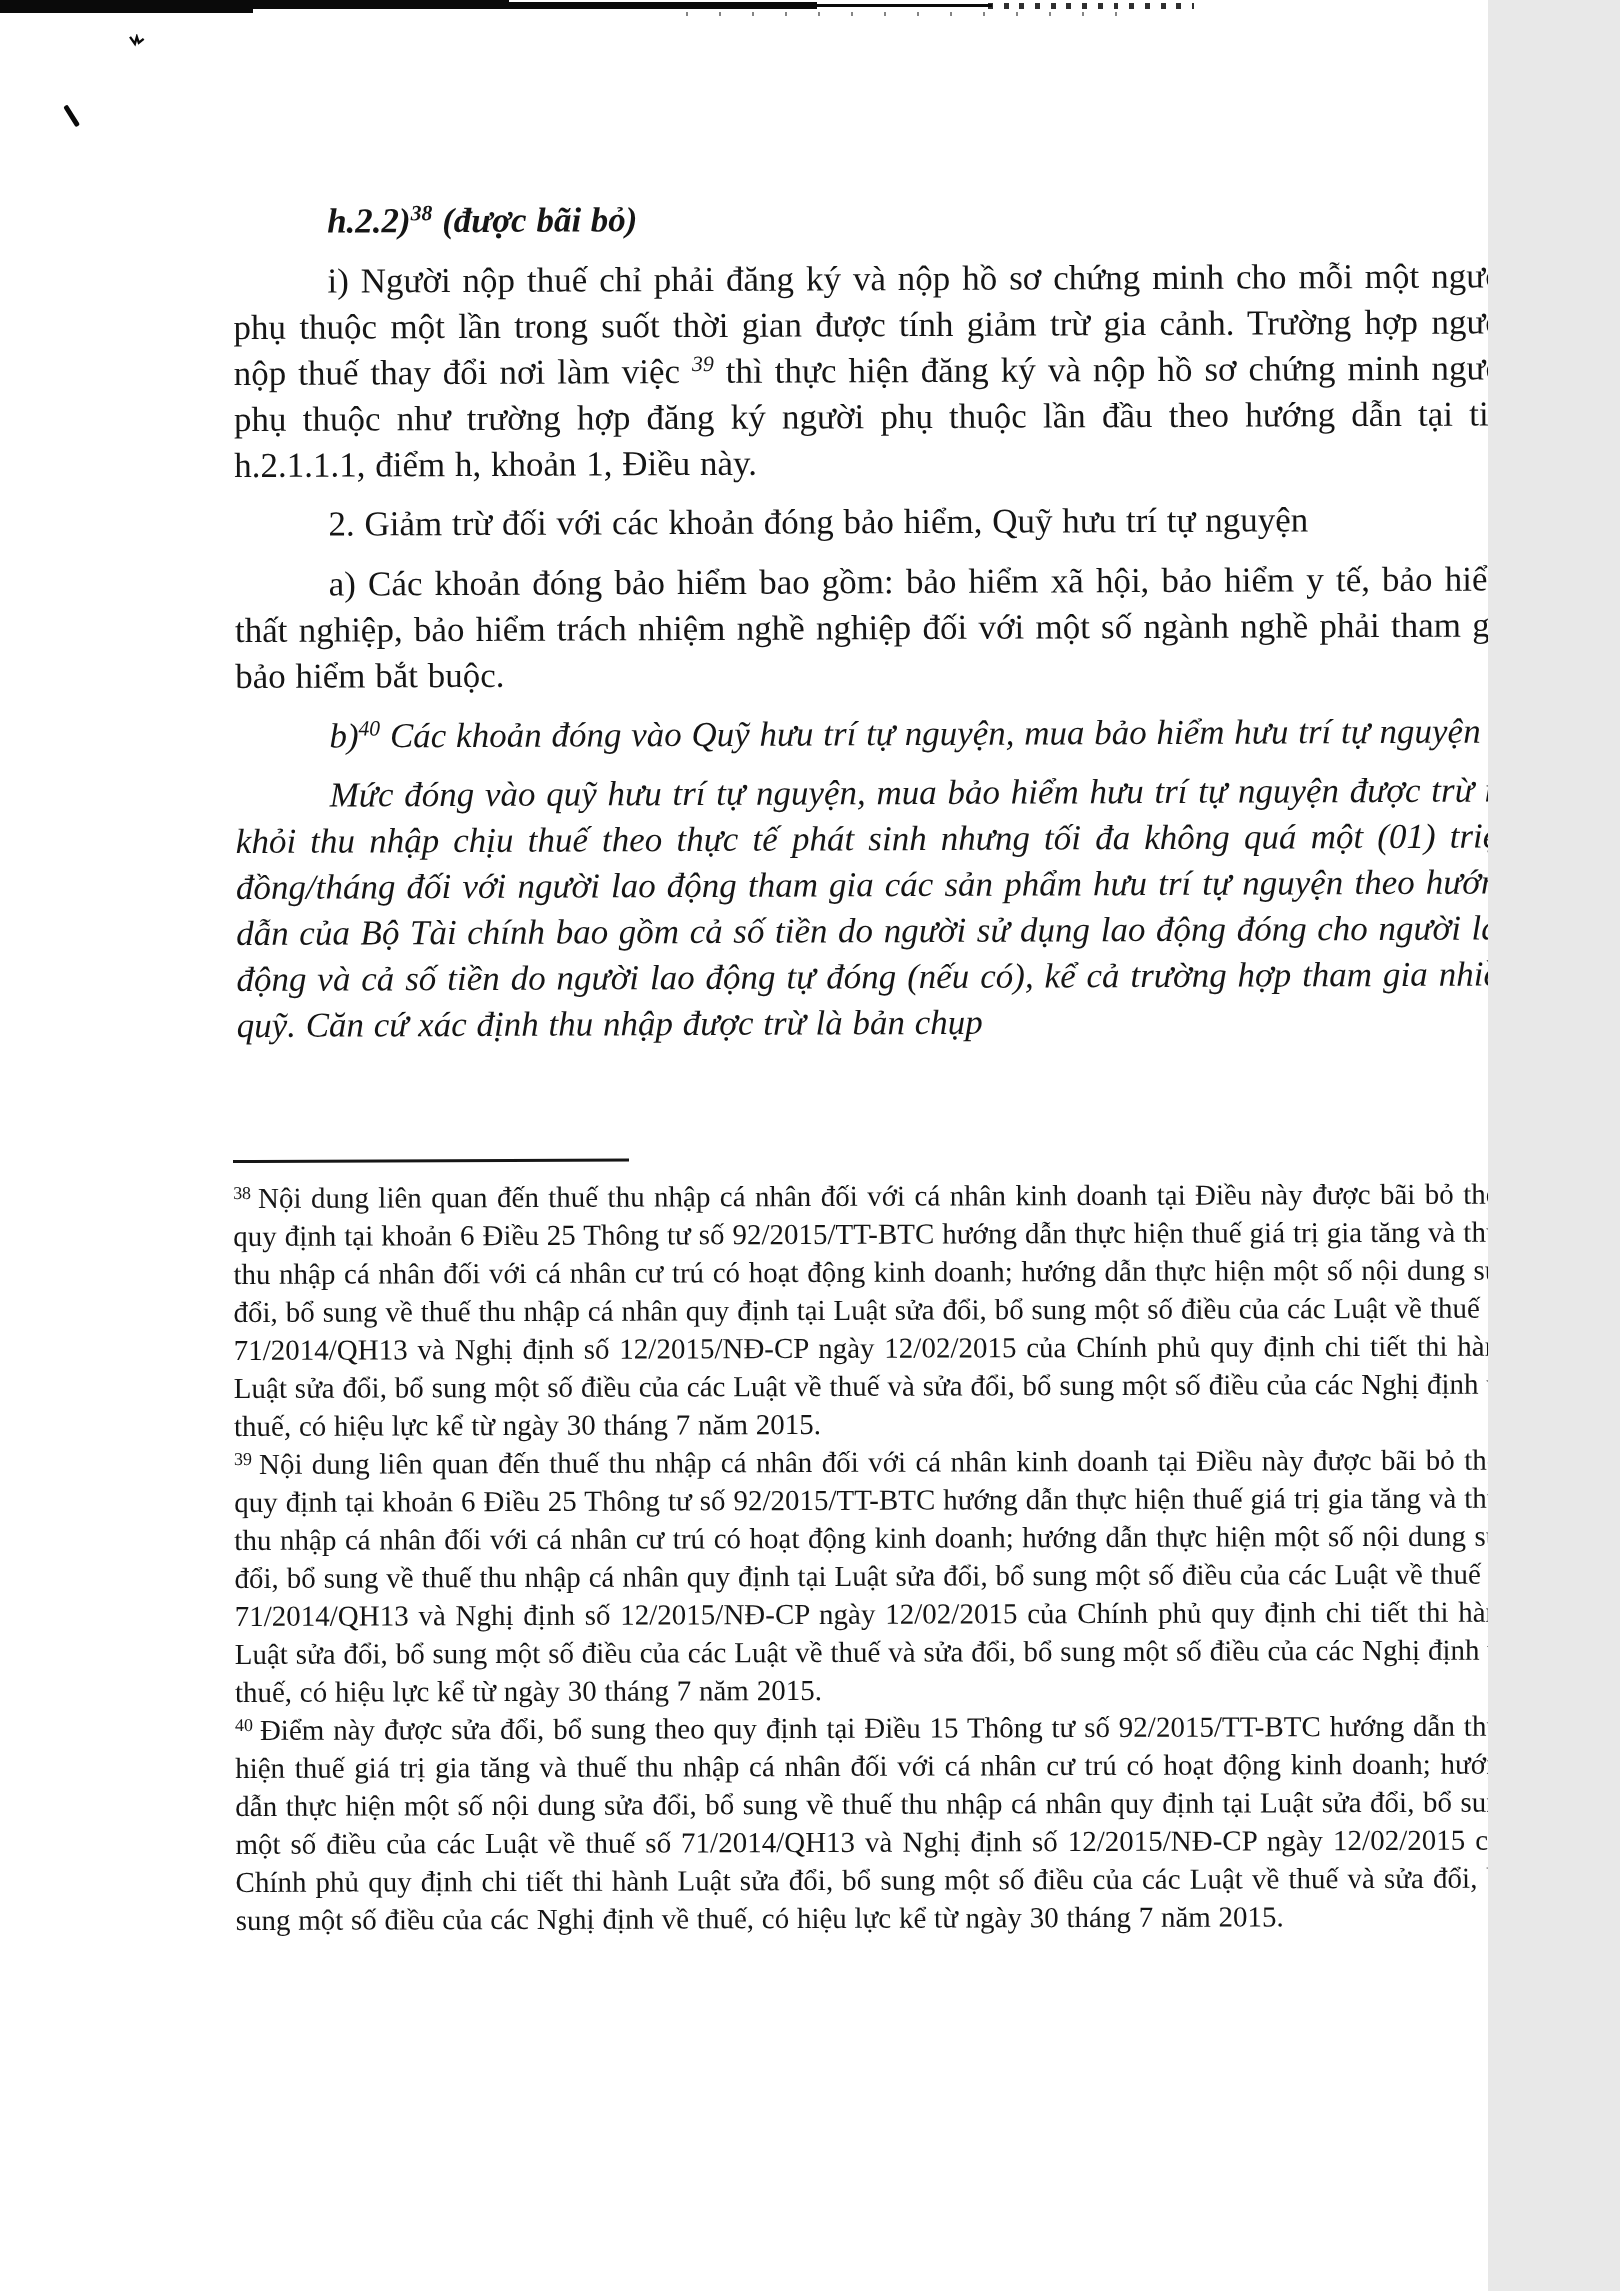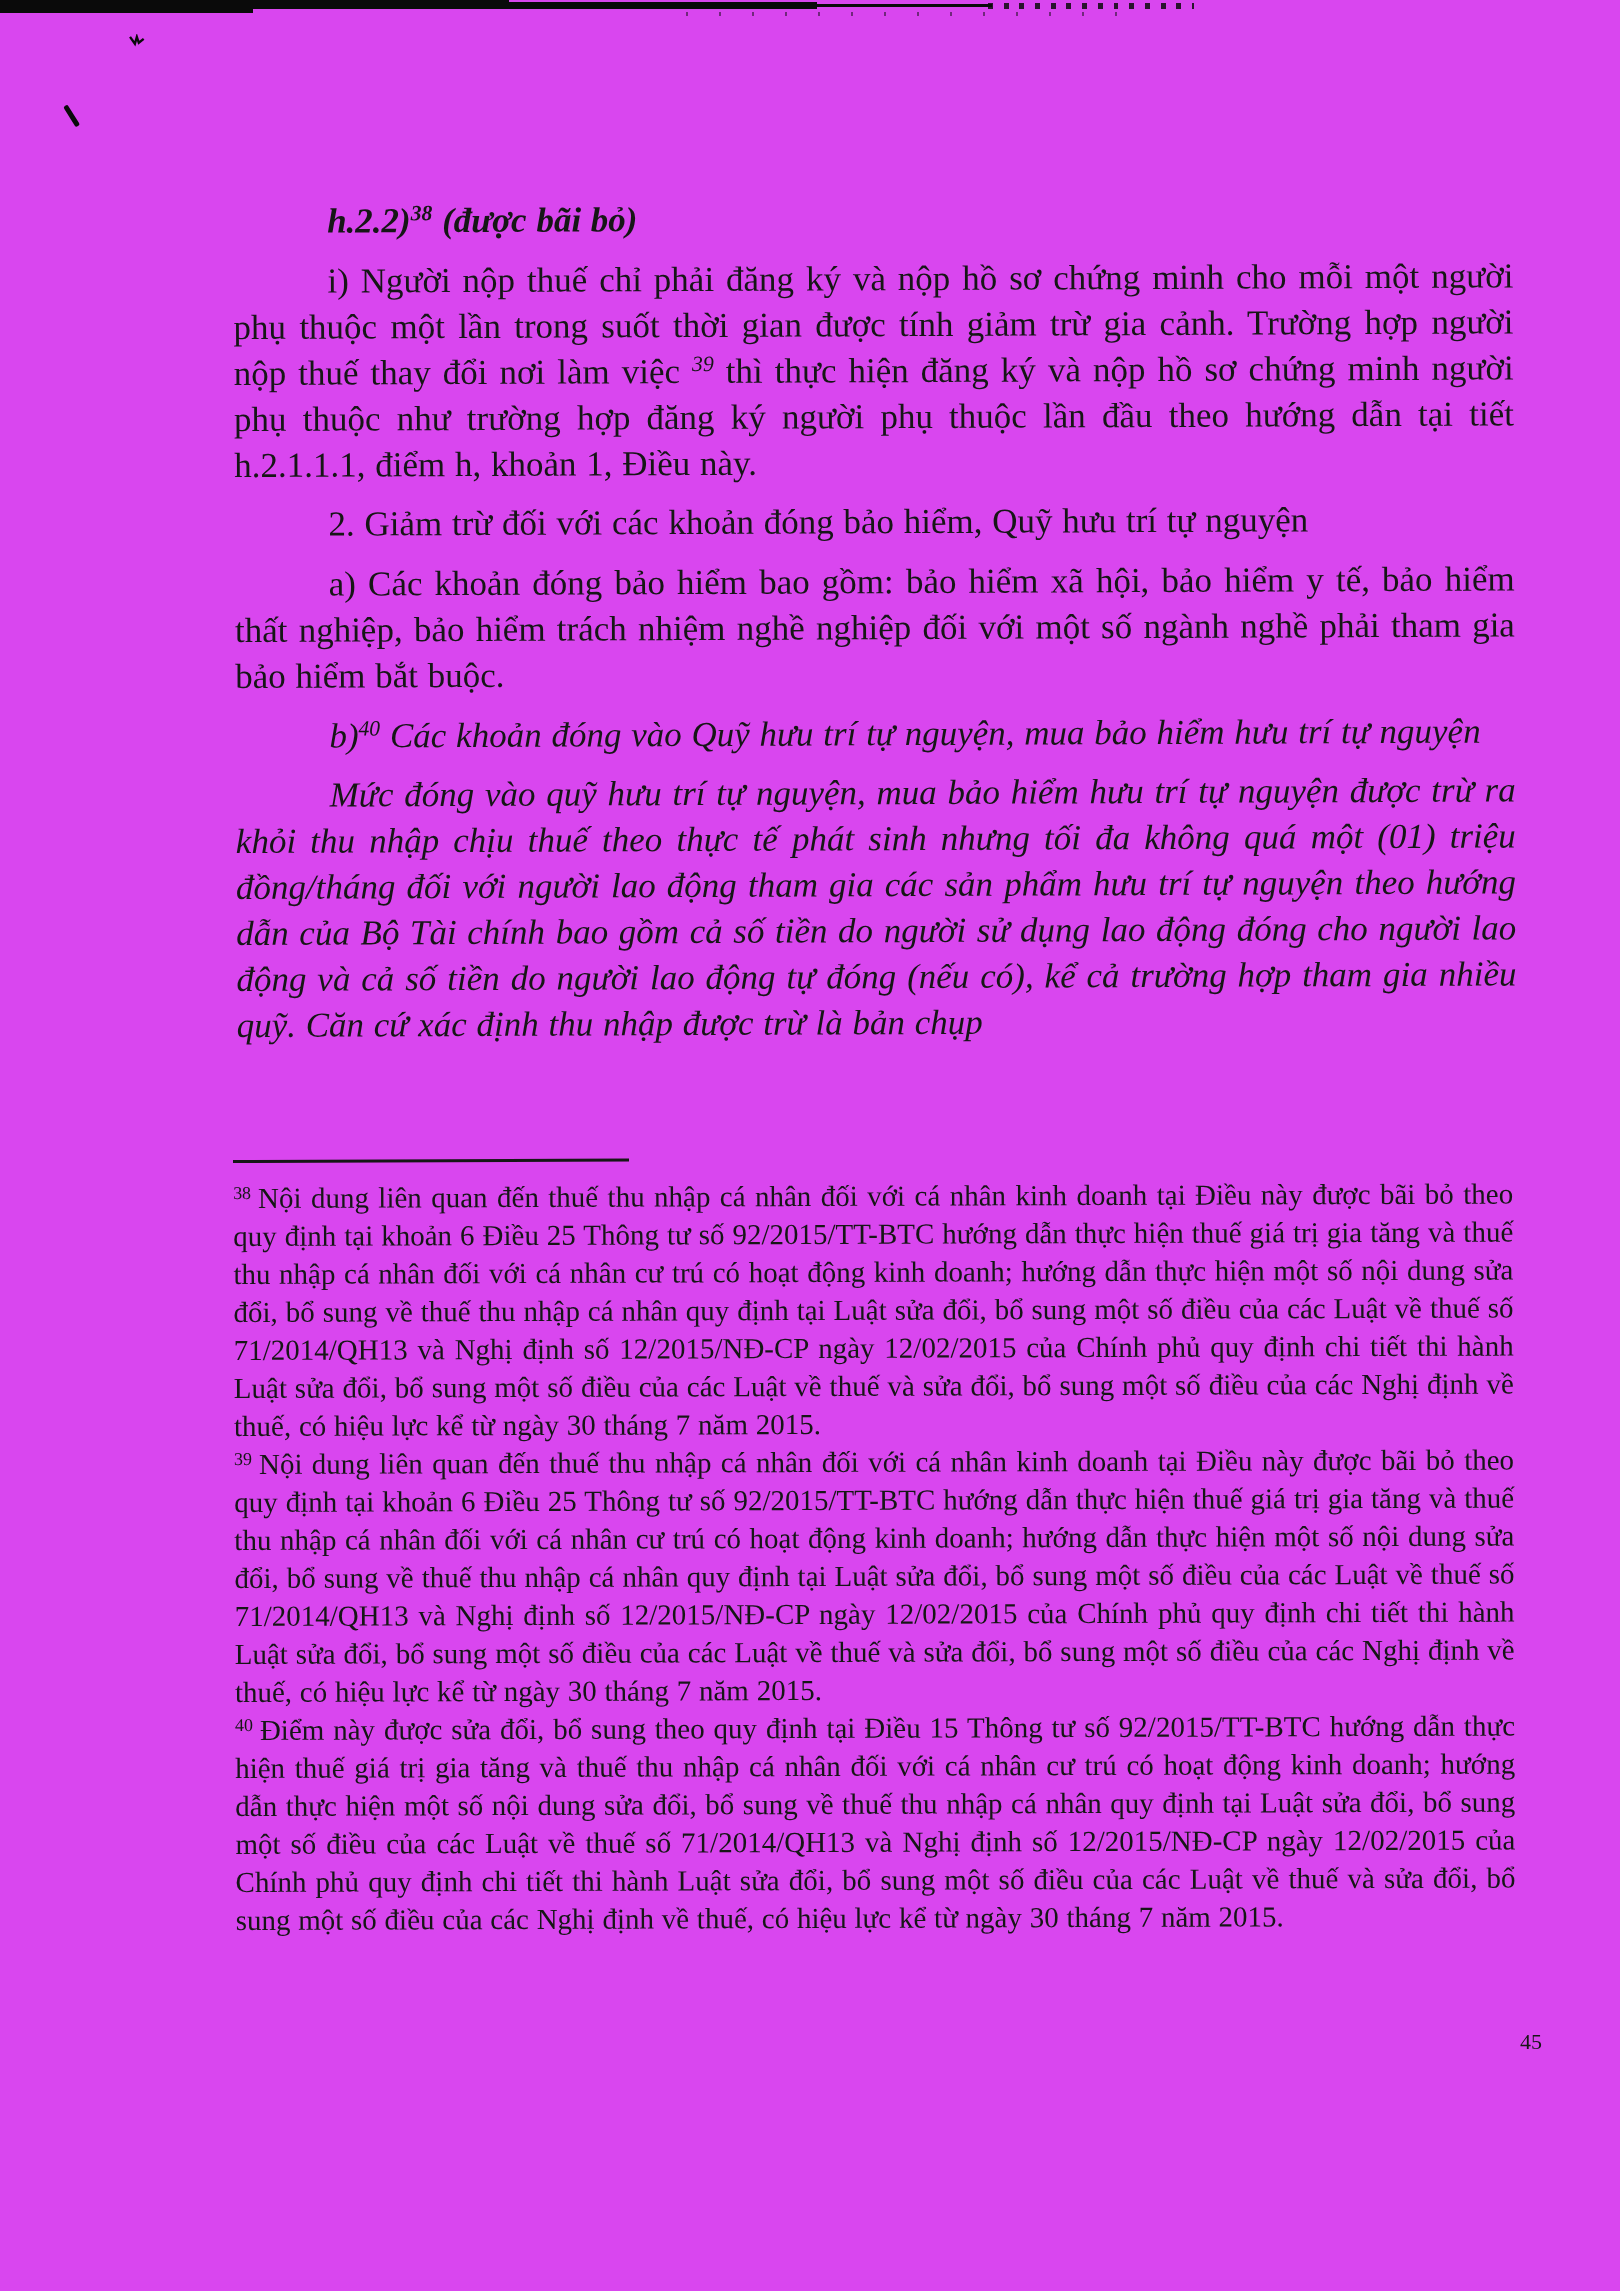--- a/index.html
+++ b/index.html
@@ -1,20 +1,20 @@
 <!DOCTYPE html>
 <html><head>
 <meta charset="utf-8">
 <style>
   html, body { margin: 0; padding: 0; background: #e8e8e8; }
   .page {
     position: relative;
-    width: 1620px;
+    width: 1488px;
     height: 2292px;
-    background: #d946ef;
+    background: #ffffff;
     overflow: hidden;
     font-family: "Liberation Serif", serif;
     color: #161616;
   }
 
   
   .scan-band { position: absolute; background: #0a0a0a; }
   .band-a { left: 0;    top: 0; width: 253px;  height: 12.7px; }
   .band-b { left: 127px; top: 0; width: 382px; height: 7.8px; }
   .band-c { left: 250px; top: 2px; width: 567px; height: 6.9px; }

